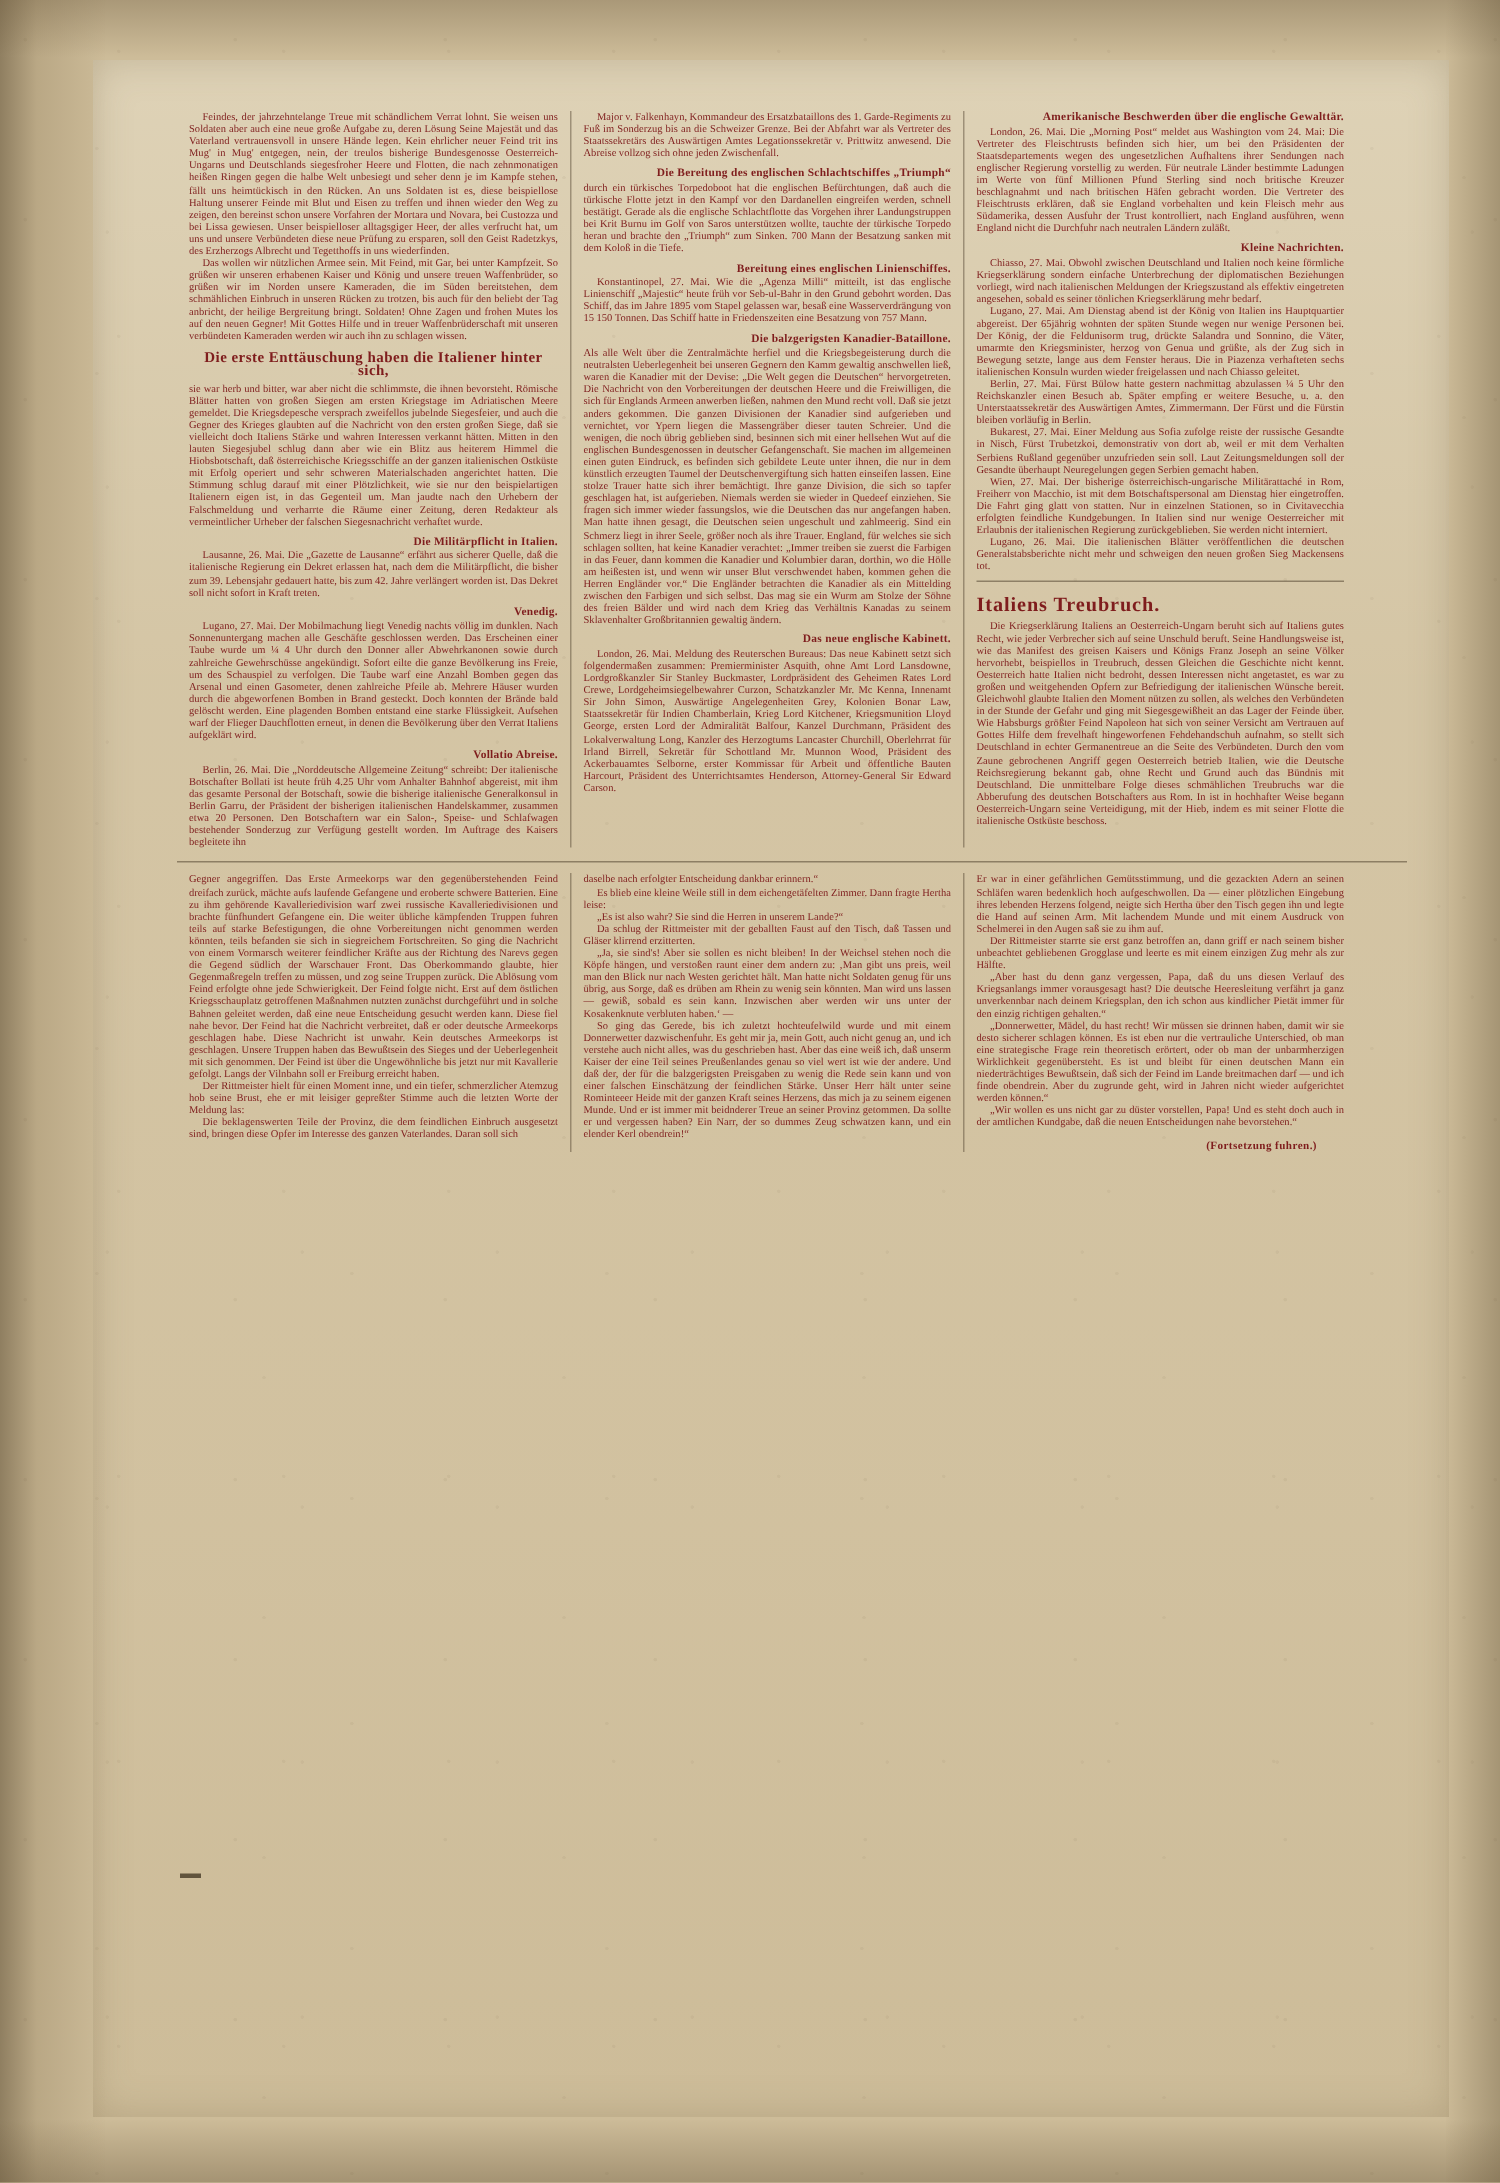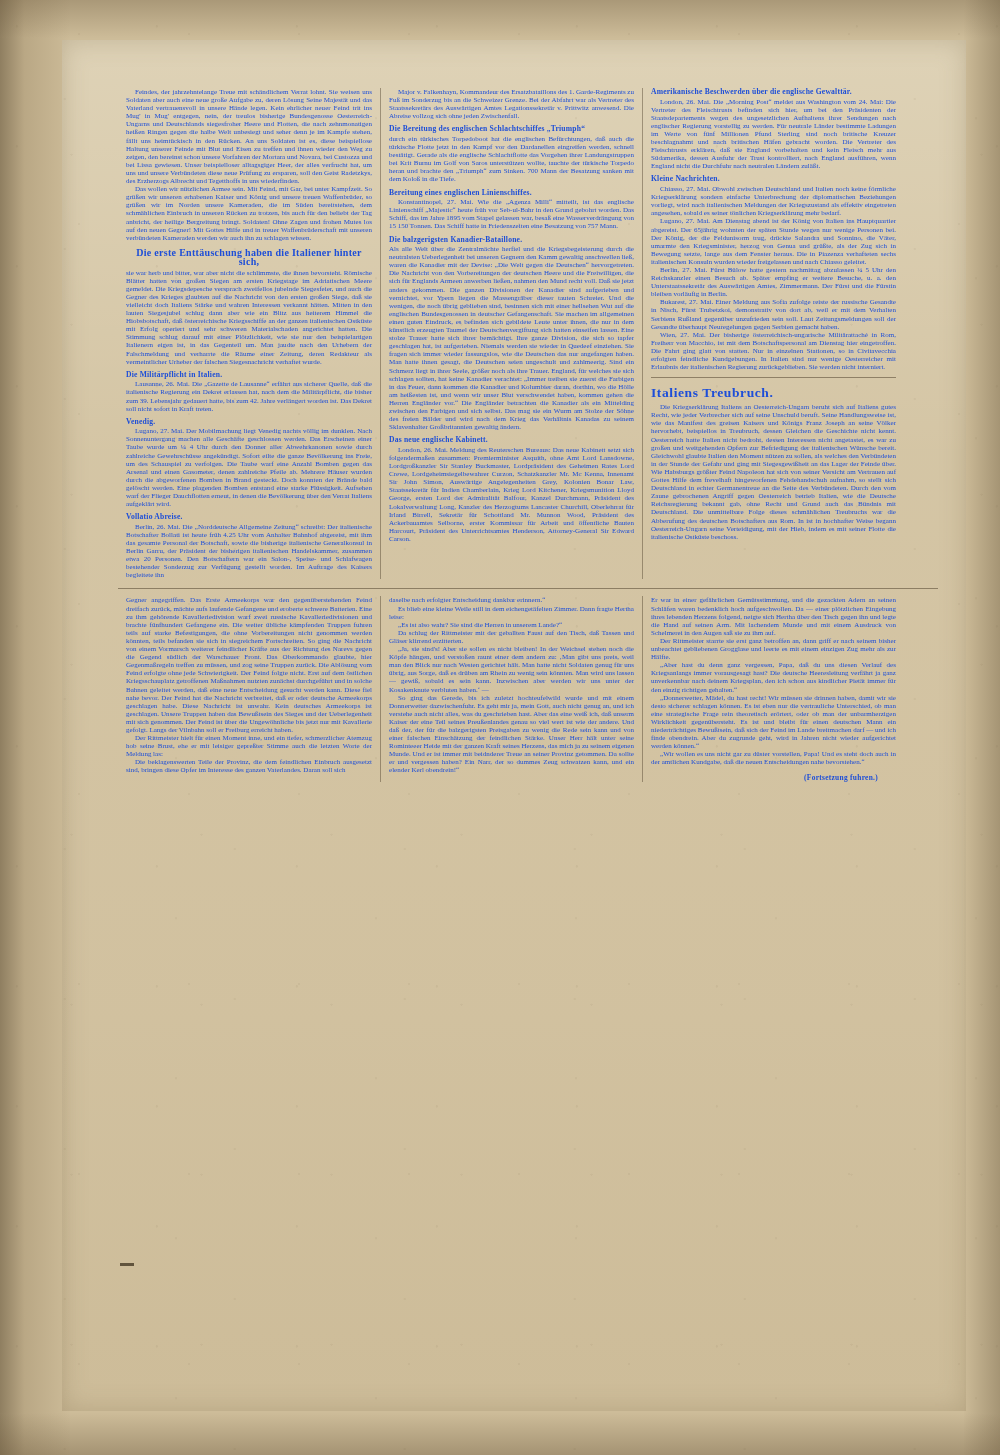--- a/index.html
+++ b/index.html
@@ -55,22 +55,21 @@
     left: 0; right: 0; bottom: 0; height: 42px;
     background: linear-gradient(0deg, rgba(104,86,58,0.40) 0%, rgba(190,170,134,0.02) 100%);
   }
 
   .content {
     position: absolute;
     left: 118px;
     top: 74px;
     width: 820px;
     height: 1290px;
-    color: #1d4ed8;
-    margin-top: 14px;
+    color: #7f1d1d;
   }
 
   
   .cols {
     display: flex;
     gap: 0;
     align-items: stretch;
   }
   .col {
     width: 262px;
@@ -103,21 +102,21 @@
     font-size: 10px;
     line-height: 9.4px;
     text-align: center;
     font-weight: 700;
     letter-spacing: 0.3px;
   }
   h3.subhead {
     margin: 5px 0 1px 0;
     font-size: 7.6px;
     line-height: 8.6px;
-    text-align: left;
+    text-align: right;
     font-weight: 700;
     letter-spacing: 0.2px;
     font-family: Liberation Serif, serif;
   }
   h1.bighead {
     margin: 7px 0 3px 0;
     font-size: 13.5px;
     line-height: 15px;
     font-weight: 700;
     letter-spacing: 0.6px;
@@ -208,20 +207,21 @@
       <div class="col">
         <h3 class="subhead" style="margin-top:0">Amerikanische Beschwerden über die englische Gewalttär.</h3>
         <p>London, 26. Mai. Die „Morning Post“ meldet aus Washington vom 24. Mai: Die Vertreter des Fleischtrusts befinden sich hier, um bei den Präsidenten der Staatsdepartements wegen des ungesetzlichen Aufhaltens ihrer Sendungen nach englischer Regierung vorstellig zu werden. Für neutrale Länder bestimmte Ladungen im Werte von fünf Millionen Pfund Sterling sind noch britische Kreuzer beschlagnahmt und nach britischen Häfen gebracht worden. Die Vertreter des Fleischtrusts erklären, daß sie England vorbehalten und kein Fleisch mehr aus Südamerika, dessen Ausfuhr der Trust kontrolliert, nach England ausführen, wenn England nicht die Durchfuhr nach neutralen Ländern zuläßt.</p>
 
         <h3 class="subhead">Kleine Nachrichten.</h3>
         <p>Chiasso, 27. Mai. Obwohl zwischen Deutschland und Italien noch keine förmliche Kriegserklärung sondern einfache Unterbrechung der diplomatischen Beziehungen vorliegt, wird nach italienischen Meldungen der Kriegszustand als effektiv eingetreten angesehen, sobald es seiner tönlichen Kriegserklärung mehr bedarf.</p>
         <p>Lugano, 27. Mai. Am Dienstag abend ist der König von Italien ins Hauptquartier abgereist. Der 65jährig wohnten der späten Stunde wegen nur wenige Personen bei. Der König, der die Feldunisorm trug, drückte Salandra und Sonnino, die Väter, umarmte den Kriegsminister, herzog von Genua und grüßte, als der Zug sich in Bewegung setzte, lange aus dem Fenster heraus. Die in Piazenza verhafteten sechs italienischen Konsuln wurden wieder freigelassen und nach Chiasso geleitet.</p>
         <p>Berlin, 27. Mai. Fürst Bülow hatte gestern nachmittag abzulassen ¼ 5 Uhr den Reichskanzler einen Besuch ab. Später empfing er weitere Besuche, u. a. den Unterstaatssekretär des Auswärtigen Amtes, Zimmermann. Der Fürst und die Fürstin bleiben vorläufig in Berlin.</p>
         <p>Bukarest, 27. Mai. Einer Meldung aus Sofia zufolge reiste der russische Gesandte in Nisch, Fürst Trubetzkoi, demonstrativ von dort ab, weil er mit dem Verhalten Serbiens Rußland gegenüber unzufrieden sein soll. Laut Zeitungsmeldungen soll der Gesandte überhaupt Neuregelungen gegen Serbien gemacht haben.</p>
         <p>Wien, 27. Mai. Der bisherige österreichisch-ungarische Militärattaché in Rom, Freiherr von Macchio, ist mit dem Botschaftspersonal am Dienstag hier eingetroffen. Die Fahrt ging glatt von statten. Nur in einzelnen Stationen, so in Civitavecchia erfolgten feindliche Kundgebungen. In Italien sind nur wenige Oesterreicher mit Erlaubnis der italienischen Regierung zurückgeblieben. Sie werden nicht interniert.</p>
+        <p>Lugano, 26. Mai. Die italienischen Blätter veröffentlichen die deutschen Generalstabsberichte nicht mehr und schweigen den neuen großen Sieg Mackensens tot.</p>
 
         <div class="section-rule"></div>
         <h1 class="bighead">Italiens Treubruch.</h1>
         <p>Die Kriegserklärung Italiens an Oesterreich-Ungarn beruht sich auf Italiens gutes Recht, wie jeder Verbrecher sich auf seine Unschuld beruft. Seine Handlungsweise ist, wie das Manifest des greisen Kaisers und Königs Franz Joseph an seine Völker hervorhebt, beispiellos in Treubruch, dessen Gleichen die Geschichte nicht kennt. Oesterreich hatte Italien nicht bedroht, dessen Interessen nicht angetastet, es war zu großen und weitgehenden Opfern zur Befriedigung der italienischen Wünsche bereit. Gleichwohl glaubte Italien den Moment nützen zu sollen, als welches den Verbündeten in der Stunde der Gefahr und ging mit Siegesgewißheit an das Lager der Feinde über. Wie Habsburgs größter Feind Napoleon hat sich von seiner Versicht am Vertrauen auf Gottes Hilfe dem frevelhaft hingeworfenen Fehdehandschuh aufnahm, so stellt sich Deutschland in echter Germanentreue an die Seite des Verbündeten. Durch den vom Zaune gebrochenen Angriff gegen Oesterreich betrieb Italien, wie die Deutsche Reichsregierung bekannt gab, ohne Recht und Grund auch das Bündnis mit Deutschland. Die unmittelbare Folge dieses schmählichen Treubruchs war die Abberufung des deutschen Botschafters aus Rom. In ist in hochhafter Weise begann Oesterreich-Ungarn seine Verteidigung, mit der Hieb, indem es mit seiner Flotte die italienische Ostküste beschoss.</p>
       </div>
     </div>
 
     <div class="lower-block">
       <div class="cols">
 

